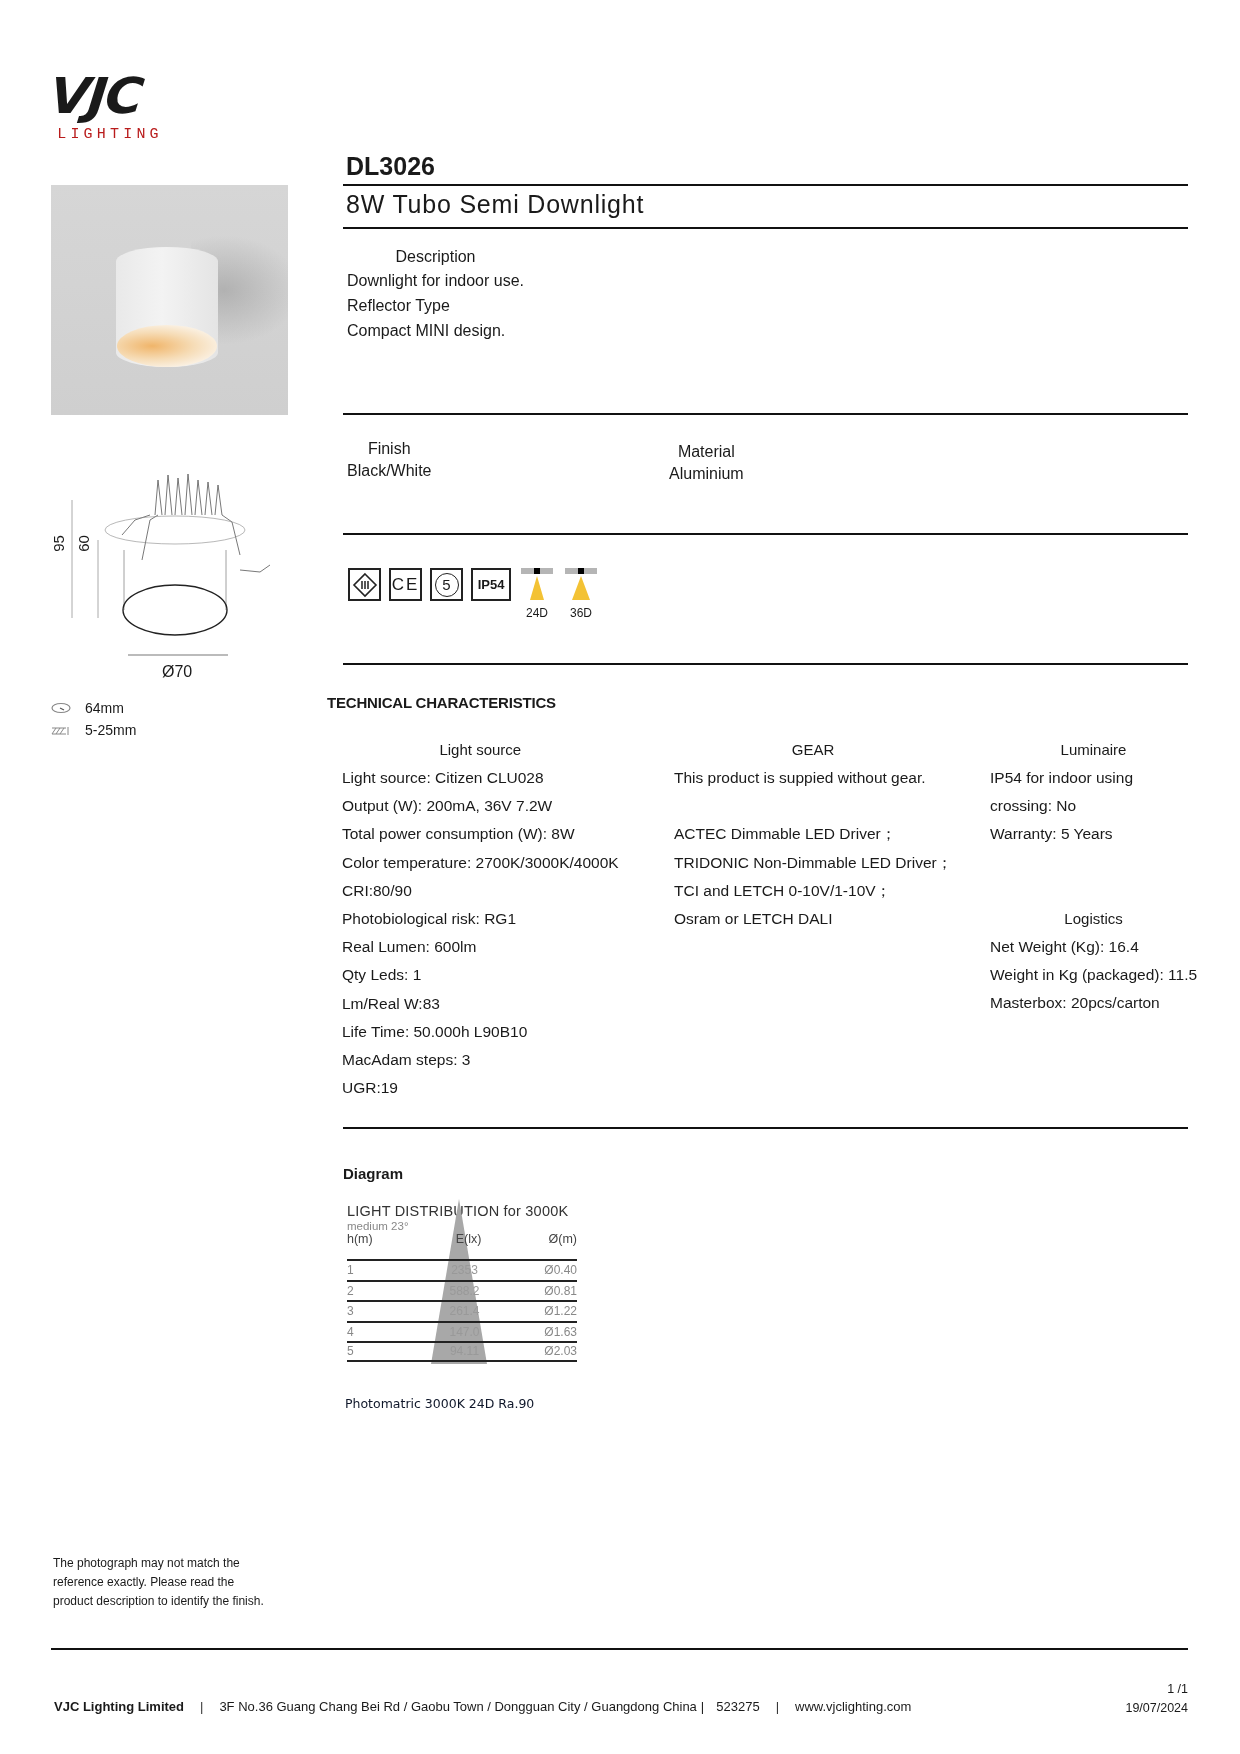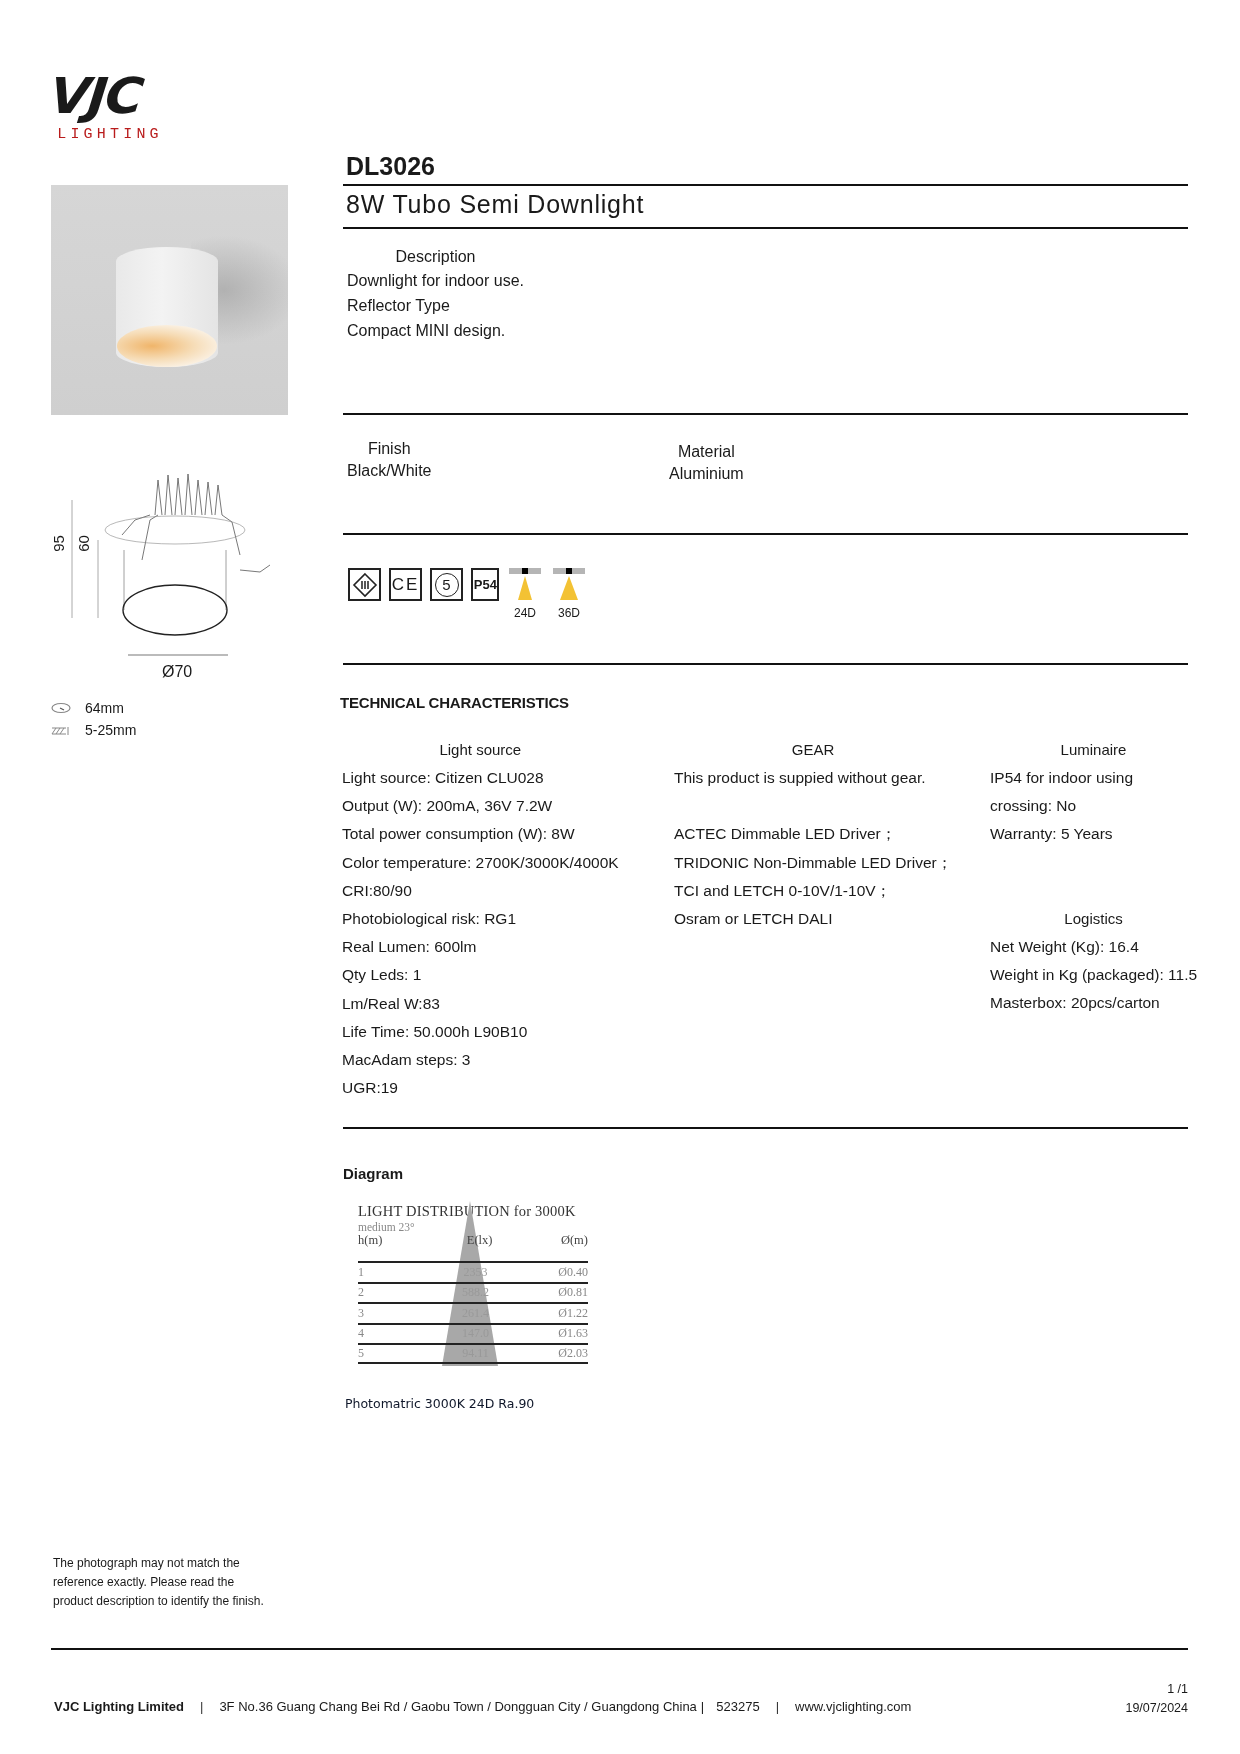--- a/index.html
+++ b/index.html
@@ -30,40 +30,40 @@
 
   .desc { left: 347px; top: 248px; }
   .desc .sec-label { margin-bottom: 2px; }
 
   .finish { left: 347px; top: 440px; }
   .material { left: 669px; top: 443px; }
 
   
   .certs { left: 348px; top: 568px; display: flex; align-items: flex-start; gap: 8px; }
   .cert-box { width: 33px; height: 33px; border: 2px solid #222; display: flex; align-items: center; justify-content: center; font-size: 14px; font-weight: bold; }
-  .cert-box.ip { width: 28px; font-size: 13px; justify-content: flex-end; }
+  .cert-box.ip { width: 40px; font-size: 13px; }
   .beam { width: 36px; display: flex; flex-direction: column; align-items: center; }
   .beam-top { width: 32px; height: 6px; background: #b5b5b5; position: relative; }
   .beam-top::after { content: ""; position: absolute; left: 13px; top: 0; width: 6px; height: 6px; background: #000; }
   .beam-cone { width: 0; height: 0; border-left: 7px solid transparent; border-right: 7px solid transparent; border-bottom: 24px solid #f3c234; margin-top: 2px; }
   .beam-cone.wide { border-left-width: 9px; border-right-width: 9px; }
   .beam-label { font-size: 12px; margin-top: 6px; }
 
   
-  .tech-title { left: 340px; top: 694px; font-size: 15px; font-weight: bold; letter-spacing: -0.2px; }
+  .tech-title { left: 327px; top: 694px; font-size: 15px; font-weight: bold; letter-spacing: -0.2px; }
   .col { position: absolute; top: 739px; }
   .col .sec-label { font-size: 15px; height: 28px; line-height: 22px; }
   .col .row { font-size: 15.5px; height: 28.2px; line-height: 22px; white-space: nowrap; }
   .col1 { left: 342px; }
   .col2 { left: 674px; }
   .col3 { left: 990px; }
 
   
   .diagram-label { left: 343px; top: 1165px; font-size: 15px; font-weight: bold; }
-  .ld { left: 358px; top: 1203px; width: 230px; font-family: Liberation Serif, serif; color: #333; }
+  .ld { left: 347px; top: 1203px; width: 230px; font-family: Liberation Sans, sans-serif; color: #333; }
   .ld-title { font-size: 14.5px; letter-spacing: 0.2px; white-space: nowrap; }
   .ld-title .sm { font-weight: normal; }
   .ld-medium { font-size: 11.5px; color: #888; margin-top: 1px; }
   .ld-head { display: flex; justify-content: space-between; font-size: 12.5px; margin-top: 0px; color: #444; position: relative; z-index: 2; gap: 14px; }
   .ld-table { position: relative; margin-top: 13px; }
   .ld-cone { position: absolute; left: 84px; top: -60px; width: 0; height: 0; border-left: 28px solid transparent; border-right: 28px solid transparent; border-bottom: 165px solid #a8a8a8; z-index: 0; }
   .ld-row { position: relative; z-index: 1; display: flex; justify-content: space-between; height: 20.5px; border-top: 2px solid #222; font-size: 12px; color: #888; align-items: center; }
   .ld-row:last-child { border-bottom: 2px solid #222; }
   .ld-row .h { width: 30px; }
   .ld-row .e { width: 60px; text-align: center; margin-left: 35px; color: #999; }

